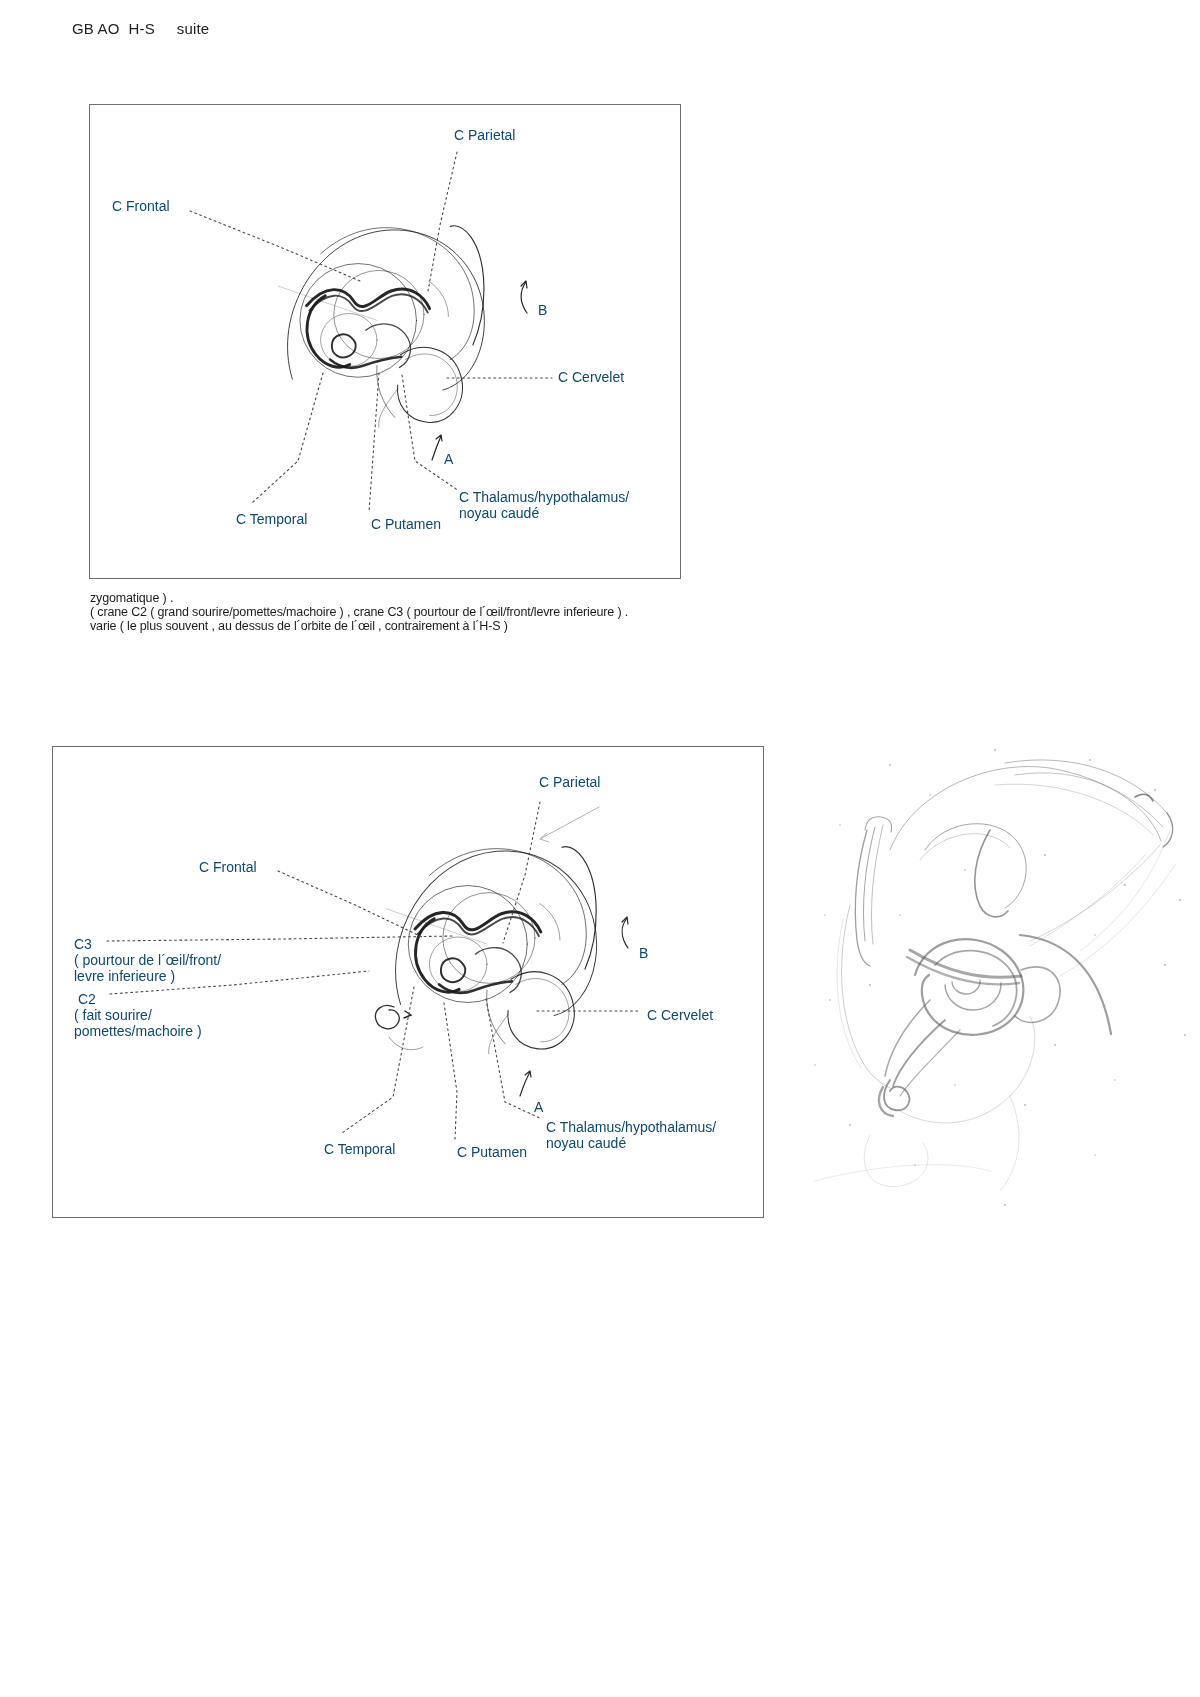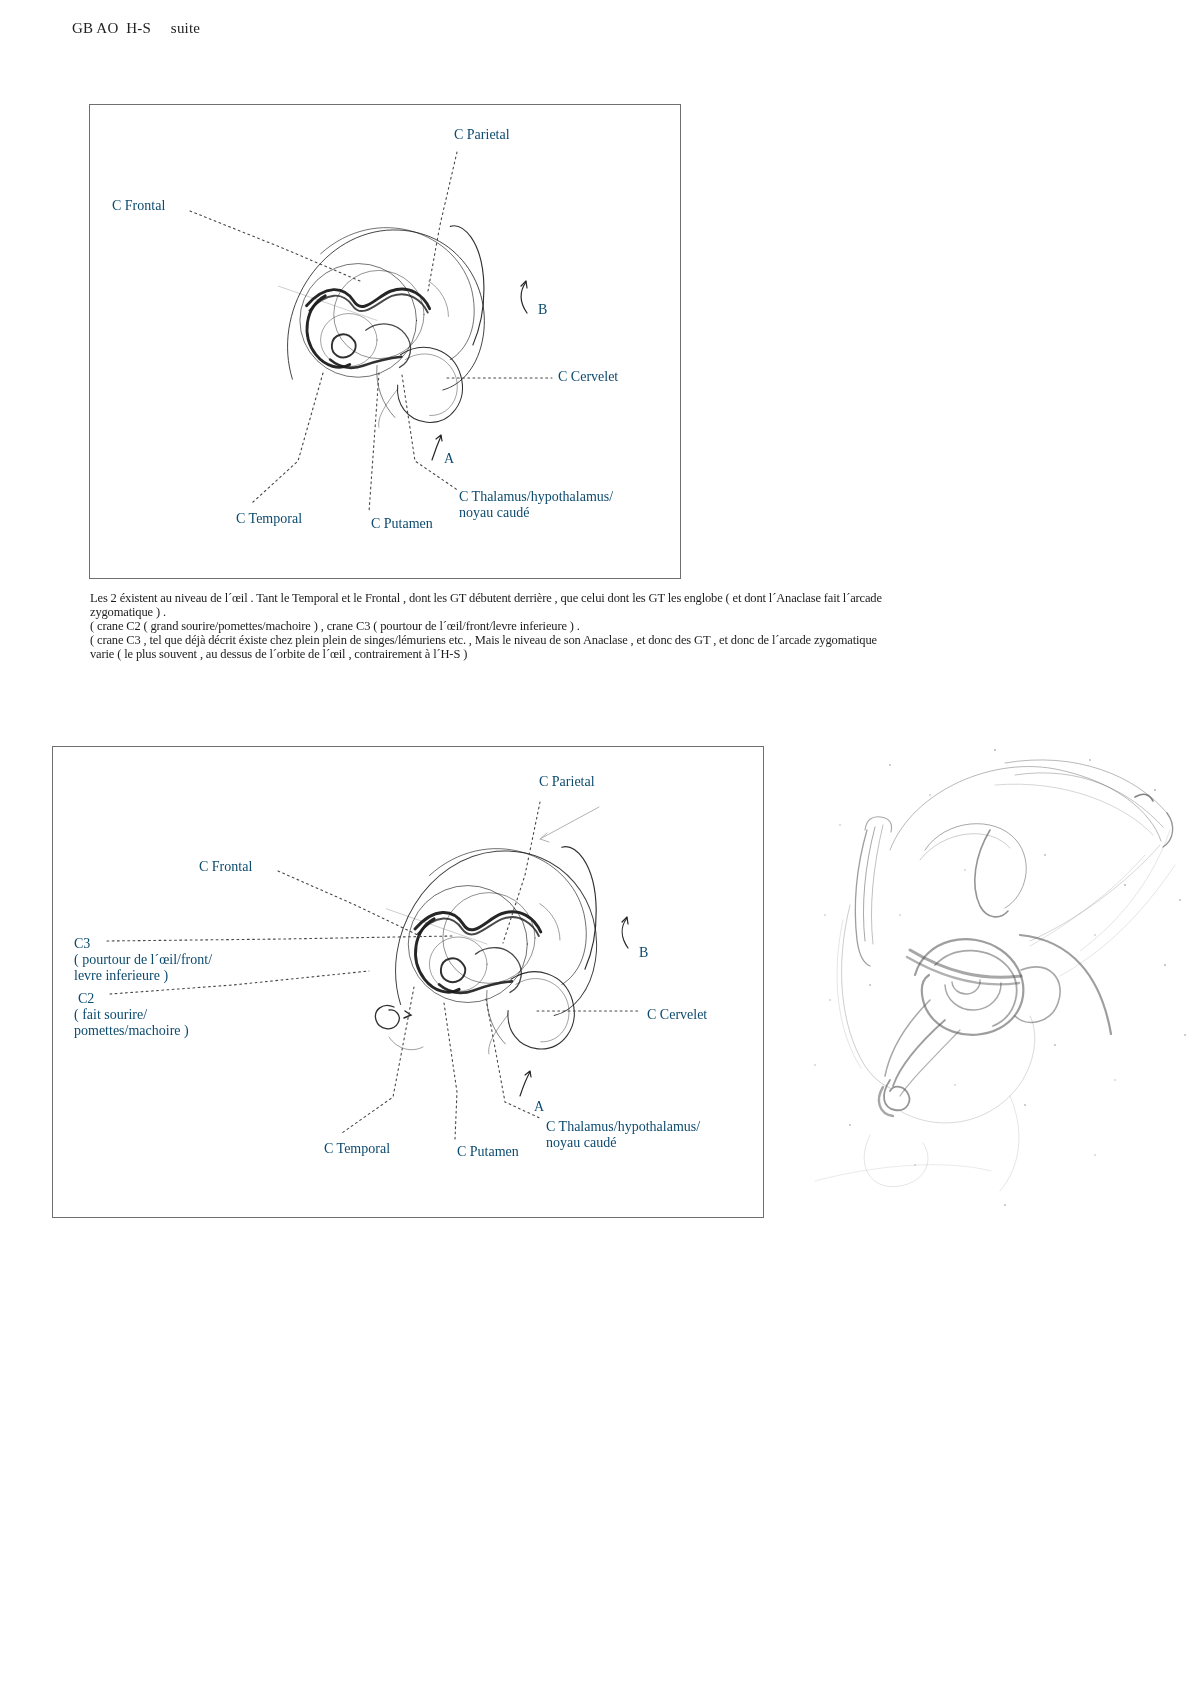--- a/index.html
+++ b/index.html
@@ -1,18 +1,18 @@
 <!DOCTYPE html>
 <html><head>
 <meta charset="utf-8">
 <style>
   html,body{margin:0;padding:0;background:#fff;}
   #page{
     position:relative;width:1200px;height:1697px;background:#ffffff;
-    font-family:Liberation Serif, serif;color:#1f1f1f;overflow:hidden;
+    font-family:Liberation Sans, sans-serif;color:#1f1f1f;overflow:hidden;
   }
   .header{
     position:absolute;left:72px;top:20px;font-size:15px;color:#222;
     white-space:pre;letter-spacing:0.2px;
   }
   .figbox{position:absolute;background:#fff;border:1px solid #6f6f6f;}
   #figure1{left:89px;top:104px;width:590px;height:473px;}
   #figure2{left:52px;top:746px;width:710px;height:470px;}
   .figbox svg.overlay{position:absolute;left:0;top:0;}
   .lbl{
@@ -89,24 +89,22 @@
     <div class="lbl" style="left:354px;top:346px">A</div>
     <div class="lbl" style="left:369px;top:384px">
       <span class="sub">C Thalamus/hypothalamus/</span>
       <span class="sub">noyau caudé</span>
     </div>
     <div class="lbl" style="left:146px;top:406px">C Temporal</div>
     <div class="lbl" style="left:281px;top:411px">C Putamen</div>
   </div>
 
   <div class="para">
-    <div>Les 2 éxistent au niveau de l´œil . Tant le Temporal et le Frontal , dont les GT débutent derrière , que celui dont les GT les englobe ( et dont l´Anaclase fait l´arcade</div>
     <div>zygomatique ) .</div>
     <div>( crane C2 ( grand sourire/pomettes/machoire ) , crane C3 ( pourtour de l´œil/front/levre inferieure ) .</div>
-    <div>( crane C3 , tel que déjà décrit éxiste chez plein plein de singes/lémuriens etc. , Mais le niveau de son Anaclase , et donc des GT , et donc de l´arcade zygomatique</div>
     <div>varie ( le plus souvent , au dessus de l´orbite de l´œil , contrairement à l´H-S )</div>
   </div>
 
   <div id="figure2" class="figbox">
     <svg class="overlay" width="710" height="470" viewBox="0 0 710 470">
       <use href="#brain-sketch" x="290" y="66" width="288" height="252"></use>
       <g fill="none" stroke="#1a1a1a" stroke-linecap="round">
         <path d="M 341,260 c -11,-5 -21,3 -18,13 c 3,10 17,12 22,3 c 4,-7 -2,-14 -9,-13" stroke-width="1.3" opacity="0.9"></path>
         <path d="M 336,290 c 8,12 22,16 34,10" stroke-width="0.7" opacity="0.6"></path>
         <path d="M 352,264 l 6,4 l -7,3" stroke-width="1.4" opacity="0.95"></path>

